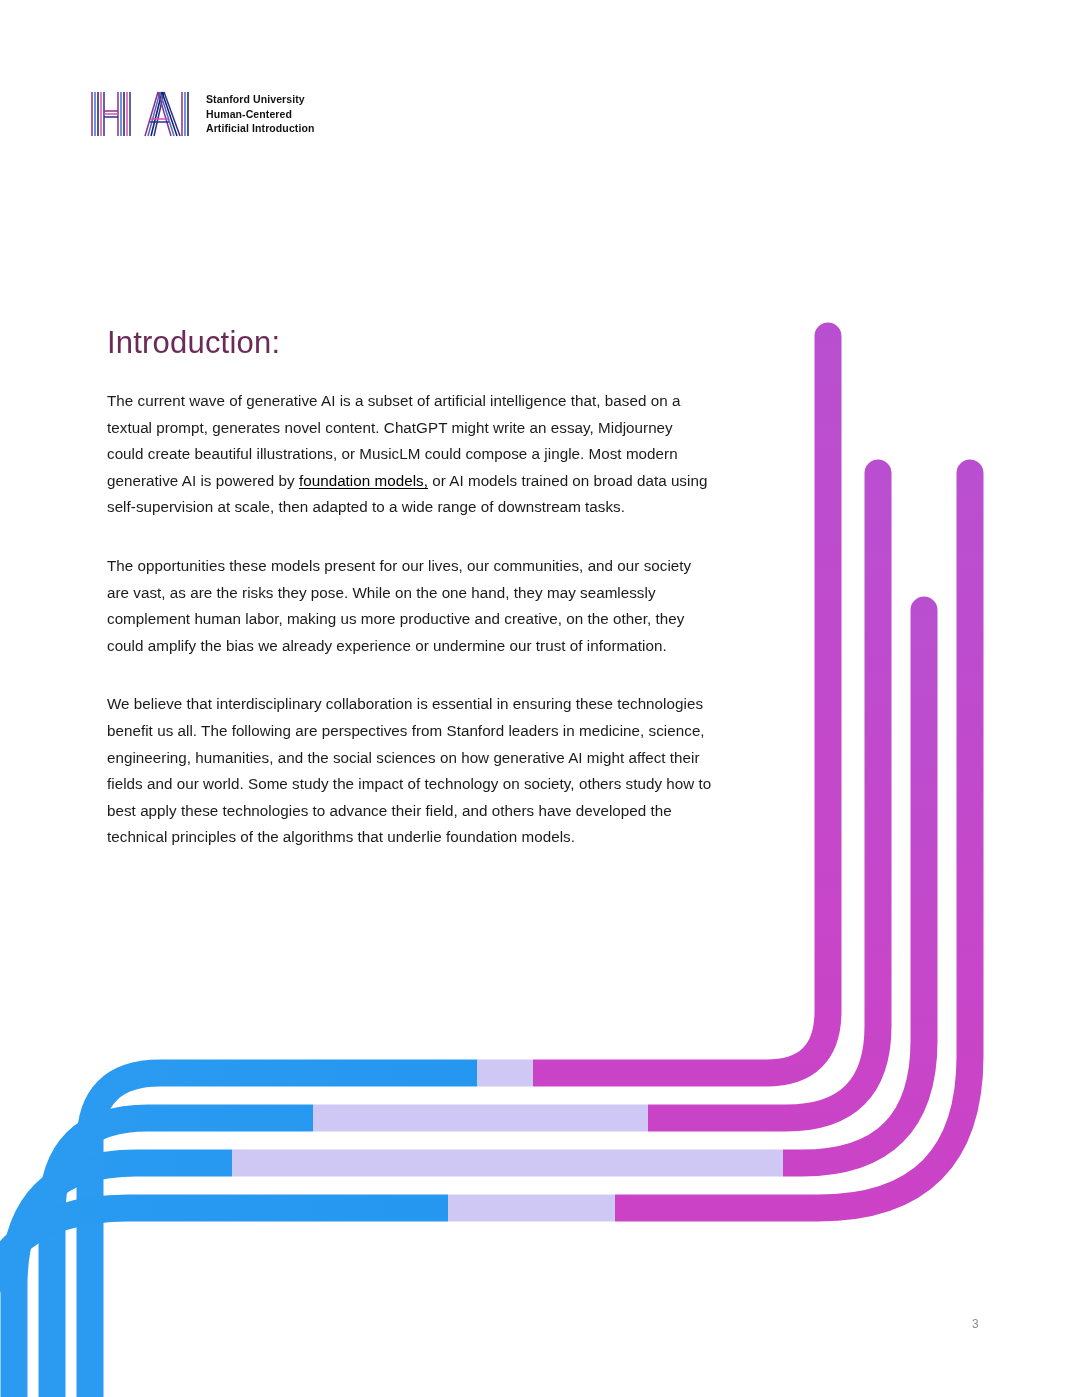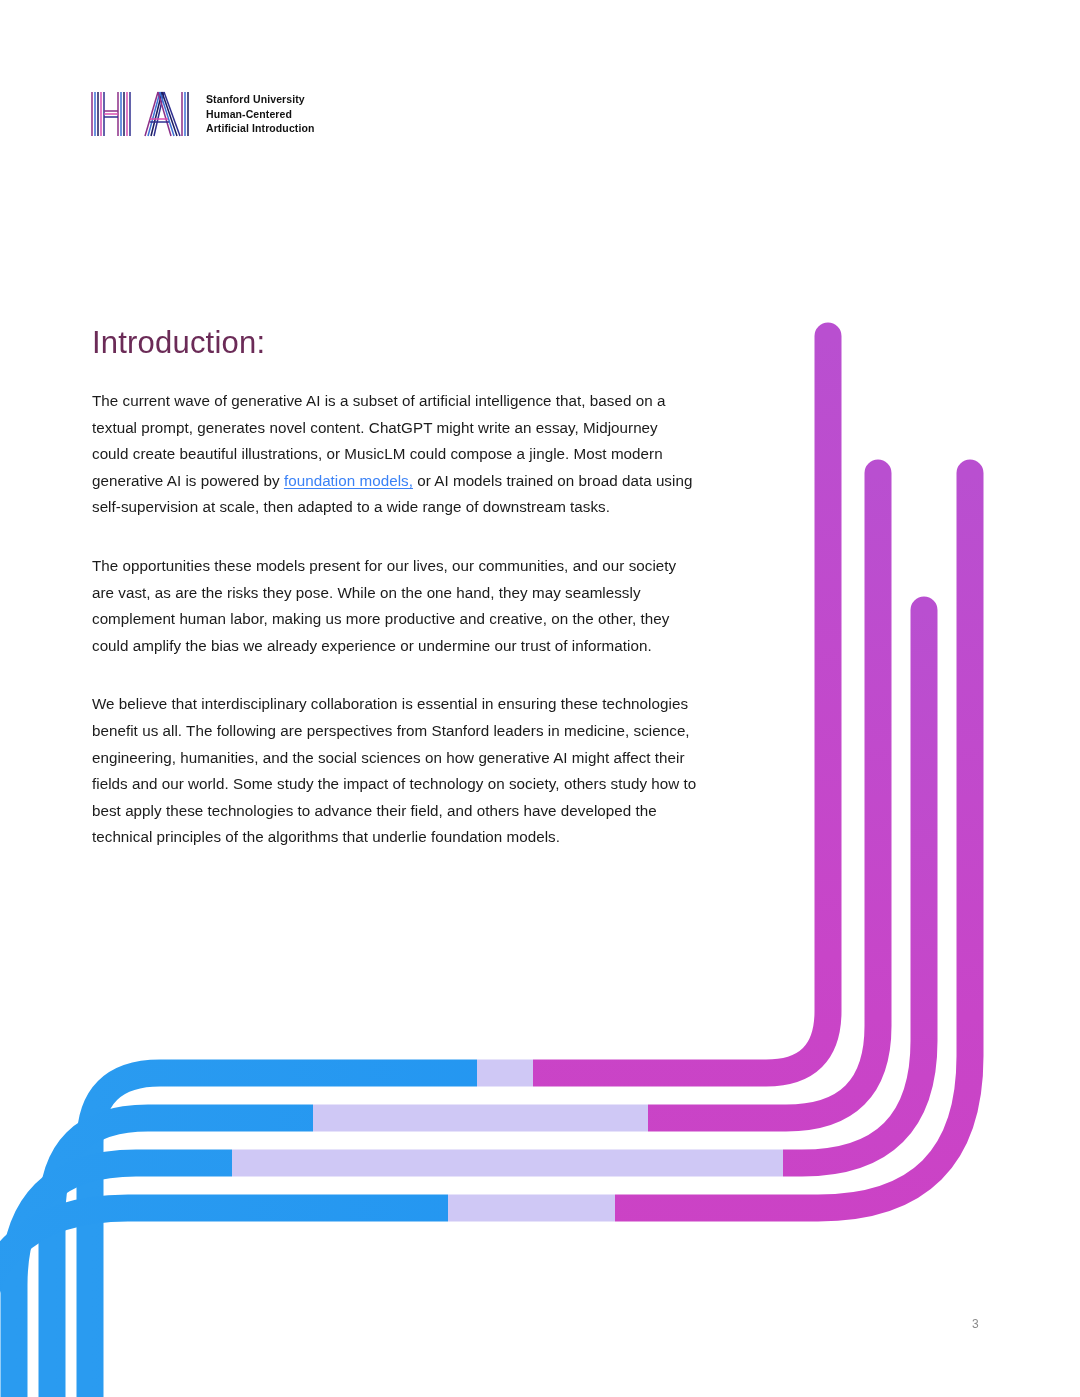--- a/index.html
+++ b/index.html
@@ -37,21 +37,21 @@
     font-size: 10.5px;
     letter-spacing: 0.1px;
     white-space: nowrap;
     display: block;
   }
   #logo-wordmark .wm-line.bold { font-weight: bold; }
 
   
   #content {
     position: absolute;
-    left: 92px;
+    left: 107px;
     top: 326px;
     width: 605px;
     z-index: 5;
   }
   #page-title {
     font-size: 31px;
     font-weight: normal;
     color: #6b2b57;
     margin: 0 0 28px 0;
     letter-spacing: 0.2px;
@@ -59,21 +59,21 @@
   }
   .body-para {
     font-size: 15.2px;
     line-height: 26.6px;
     color: #1b1b1b;
     margin: 0 0 32px 0;
     letter-spacing: 0.04px;
   }
   .body-para:last-child { margin-bottom: 0; }
   .doc-link {
-    color: #3b82f6;
+    color: #000000;
     text-underline-offset: 2px;
   }
 
   
   #page-number {
     position: absolute;
     left: 972px;
     top: 1317px;
     font-size: 12px;
     color: #8a8a8a;

